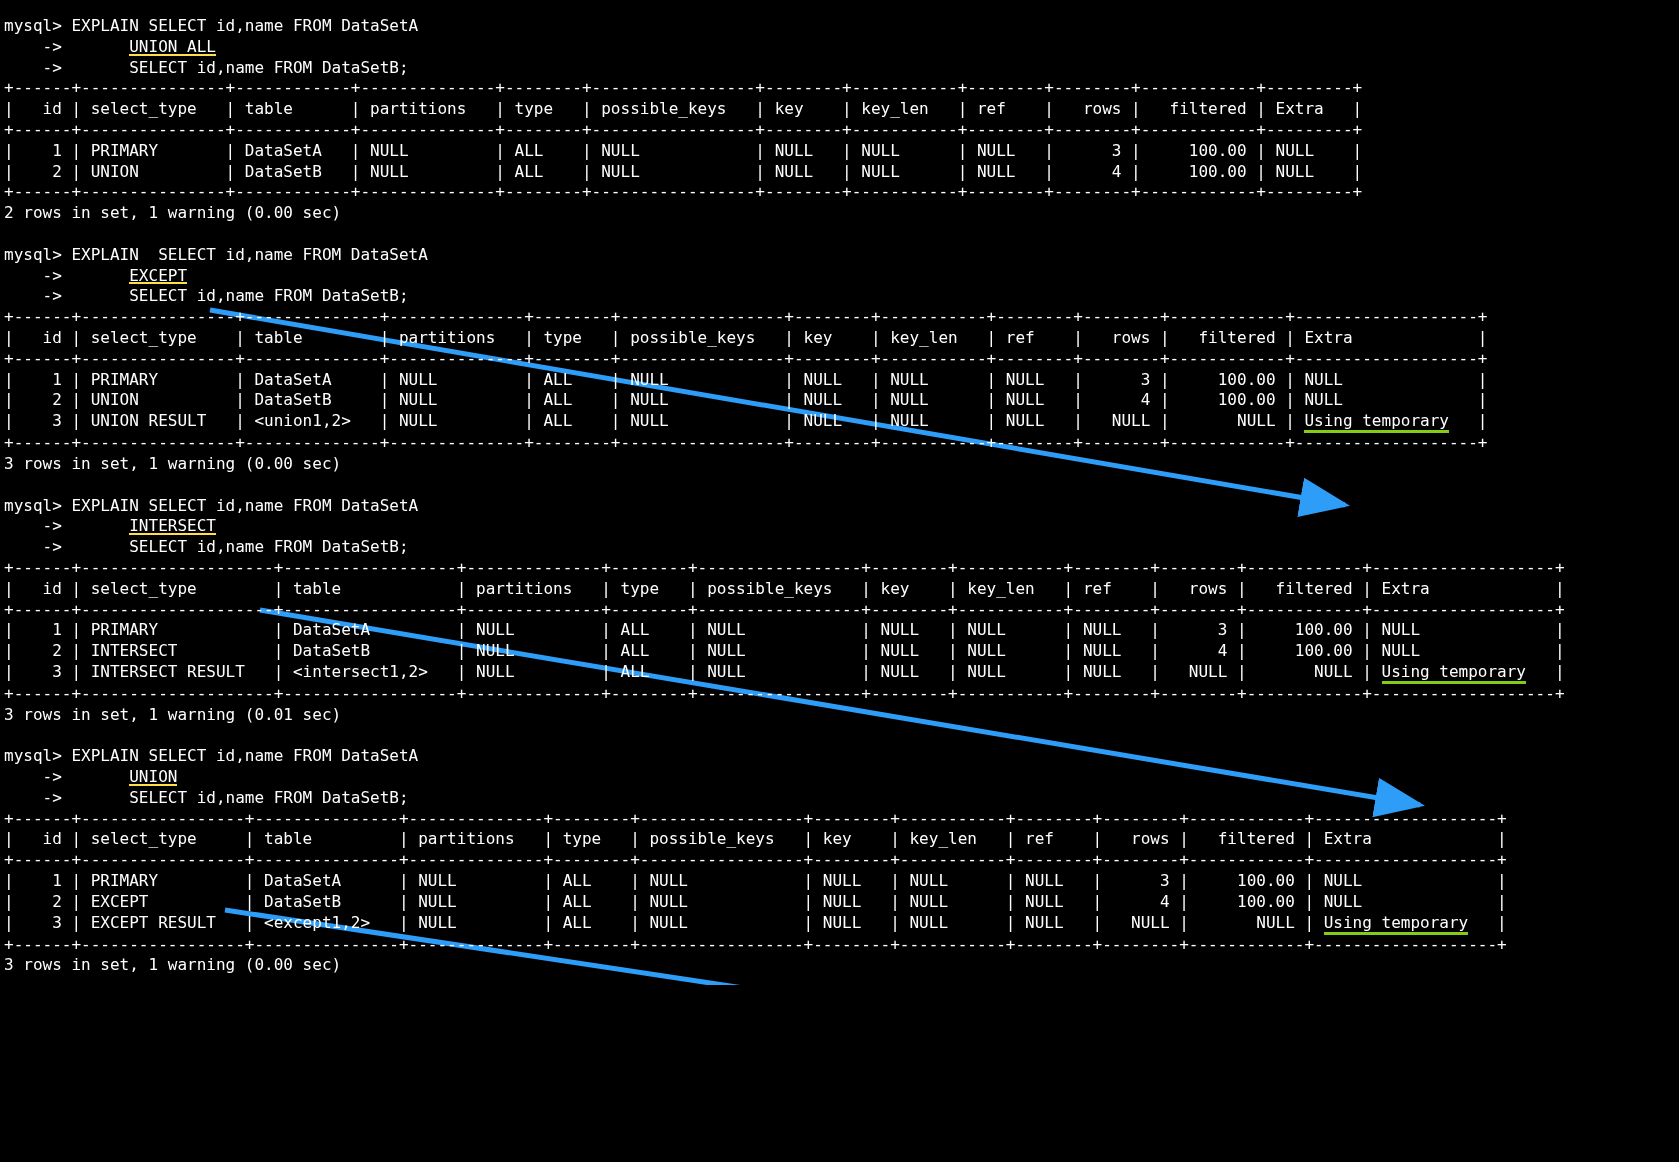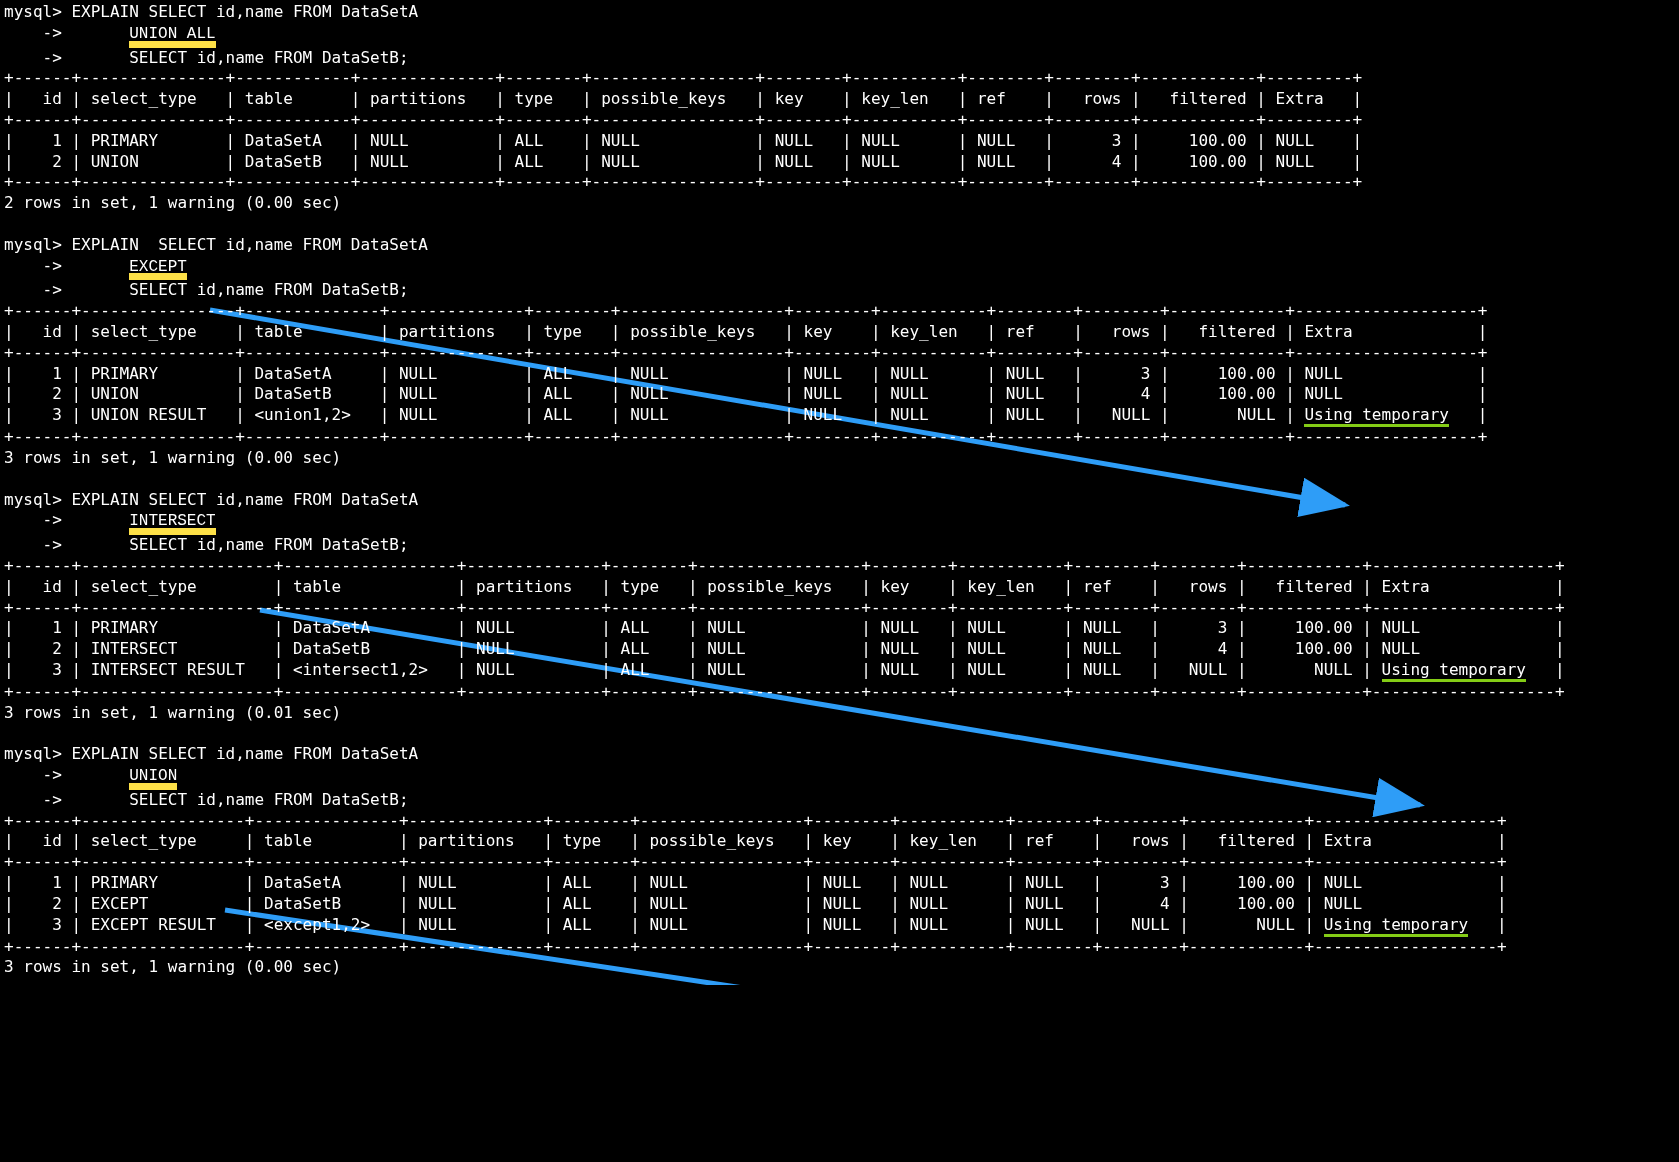--- a/index.html
+++ b/index.html
@@ -7,31 +7,30 @@
     padding: 0;
     background: #000;
     color: #fff;
     font-family: "Consolas", "Courier New", monospace;
     font-size: 16px;
     line-height: 1.3;
     width: 1679px;
   }
   pre {
     margin: 0;
-    padding: 2px 4px;
+    padding: 16px 4px;
     white-space: pre;
     position: relative;
     z-index: 2;
   }
   .yellow-underline {
-    border-bottom: 7px solid #fde047;
+    border-bottom: 2px solid #fde047;
     display: inline-block;
     line-height: 0.8;
     padding-bottom: 0px;
-    font-family: Liberation Mono, monospace;
   }
   .red-underline {
     border-bottom: 3px solid #84cc16;
     display: inline-block;
     line-height: 1;
     padding-bottom: 1px;
   }
   svg.anno {
     position: absolute;
     top: 0; left: 0;

